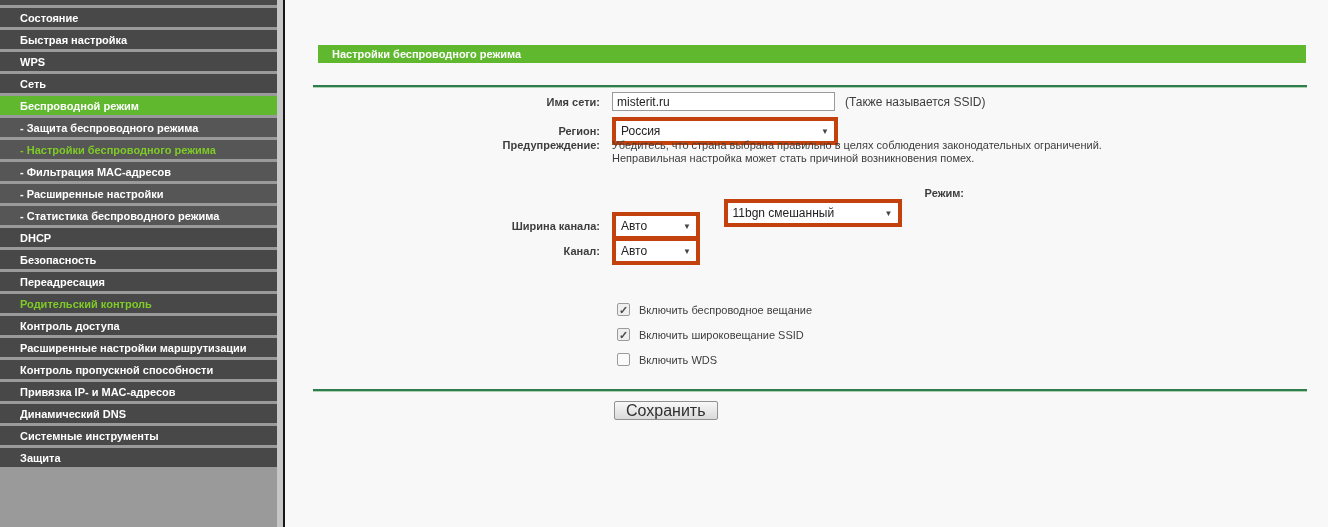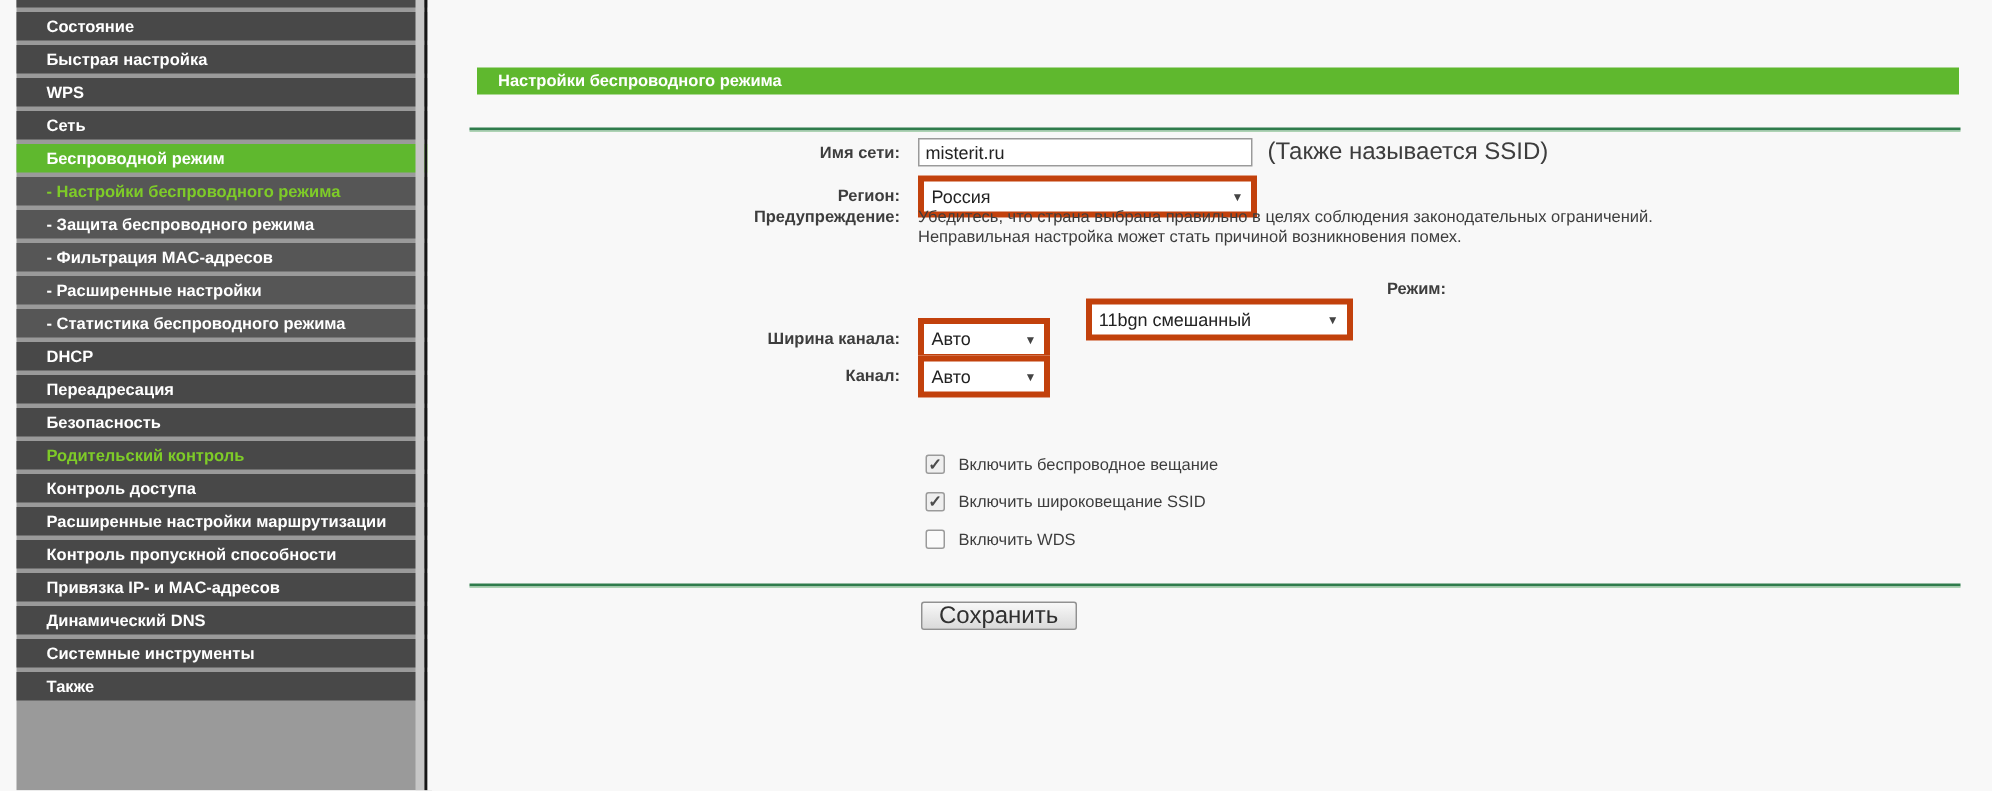--- a/index.html
+++ b/index.html
@@ -1,21 +1,21 @@
 <!DOCTYPE html>
 <html><head>
 <meta charset="utf-8">
 <style>
   * { margin:0; padding:0; box-sizing:border-box; }
   html,body { width:1328px; height:527px; }
   body { font-family:"Liberation Sans", sans-serif; background:#f8f8f8; }
   .screen { position:relative; width:1328px; height:527px; overflow:hidden; background:#f8f8f8; }
 
   
-  .sidebar { position:absolute; left:11px; top:0; width:277px; height:527px; background:#9a9a9a; }
+  .sidebar { position:absolute; left:0; top:0; width:277px; height:527px; background:#9a9a9a; }
   .sb-topstrip { height:5px; background:#4a4a4a; margin-bottom:3px; }
   .sb-item { height:19px; margin-bottom:3px; display:flex; align-items:center;
              padding-left:20px; background:#484848; color:#ffffff;
              font-size:11px; font-weight:bold; cursor:pointer; white-space:nowrap; }
   .sb-item.sub { background:#565656; }
   .sb-item.selected { background:#5FB82E; }
   .sb-item.green { color:#7ECB28; }
   .sb-gutter { position:absolute; left:277px; top:0; width:6px; height:527px; background:#c6c6c6; }
   .sb-vline  { position:absolute; left:283px; top:0; width:2px; height:527px; background:#161616; }
 
@@ -32,21 +32,21 @@
   .hr2 { top:389px; }
 
   .row { position:absolute; left:0; right:0; display:flex; align-items:center; }
   .row.top-align { align-items:flex-start; }
   .lbl { width:315px; text-align:right; font-size:11px; font-weight:bold; color:#3d3d3d; flex-shrink:0; }
   .fld { margin-left:12px; display:flex; align-items:center; }
 
   .txt-input { width:223px; height:19px; border:1px solid #9a9a9a; background:#ffffff;
                font-family:"Liberation Sans", sans-serif; font-size:12px; color:#222;
                padding:0 4px; border-radius:0; }
-  .note { margin-left:10px; font-size:16px; color:#3d3d3d; }
+  .note { margin-left:10px; font-size:12px; color:#3d3d3d; }
 
   .sel { height:28px; background:#ffffff; border:4px solid #c2410c; display:flex;
          align-items:center; justify-content:space-between; padding:0 5px;
          font-size:12px; color:#222; cursor:pointer; }
   .sel .arrow { font-size:8px; color:#444; margin-left:8px; }
   .sel-region { width:226px; }
   .sel-mode   { width:178px; }
   .sel-small  { width:88px; }
 
   .warn { font-size:11px; color:#3d3d3d; line-height:13px; }
@@ -70,36 +70,36 @@
 <div class="screen">
 
   <nav class="sidebar" id="sidebar">
     <div class="sb-topstrip"></div>
 
   <div class="sb-item">Состояние</div>
       <div class="sb-item">Быстрая настройка</div>
       <div class="sb-item">WPS</div>
       <div class="sb-item">Сеть</div>
       <div class="sb-item selected">Беспроводной режим</div>
+      <div class="sb-item sub">- Защита беспроводного режима</div>
       <div class="sb-item sub green">- Настройки беспроводного режима</div>
-      <div class="sb-item sub">- Защита беспроводного режима</div>
       <div class="sb-item sub">- Фильтрация MAC-адресов</div>
       <div class="sb-item sub">- Расширенные настройки</div>
       <div class="sb-item sub">- Статистика беспроводного режима</div>
       <div class="sb-item">DHCP</div>
+      <div class="sb-item">Безопасность</div>
       <div class="sb-item">Переадресация</div>
-      <div class="sb-item">Безопасность</div>
       <div class="sb-item green">Родительский контроль</div>
       <div class="sb-item">Контроль доступа</div>
       <div class="sb-item">Расширенные настройки маршрутизации</div>
       <div class="sb-item">Контроль пропускной способности</div>
       <div class="sb-item">Привязка IP- и MAC-адресов</div>
       <div class="sb-item">Динамический DNS</div>
       <div class="sb-item">Системные инструменты</div>
-      <div class="sb-item">Также</div>
+      <div class="sb-item">Защита</div>
     </nav>
   <div class="sb-gutter"></div>
   <div class="sb-vline"></div>
 
   <main class="content">
 
     <div class="title-bar">Настройки беспроводного режима</div>
 
     <div class="hrule hr1"></div>
 

